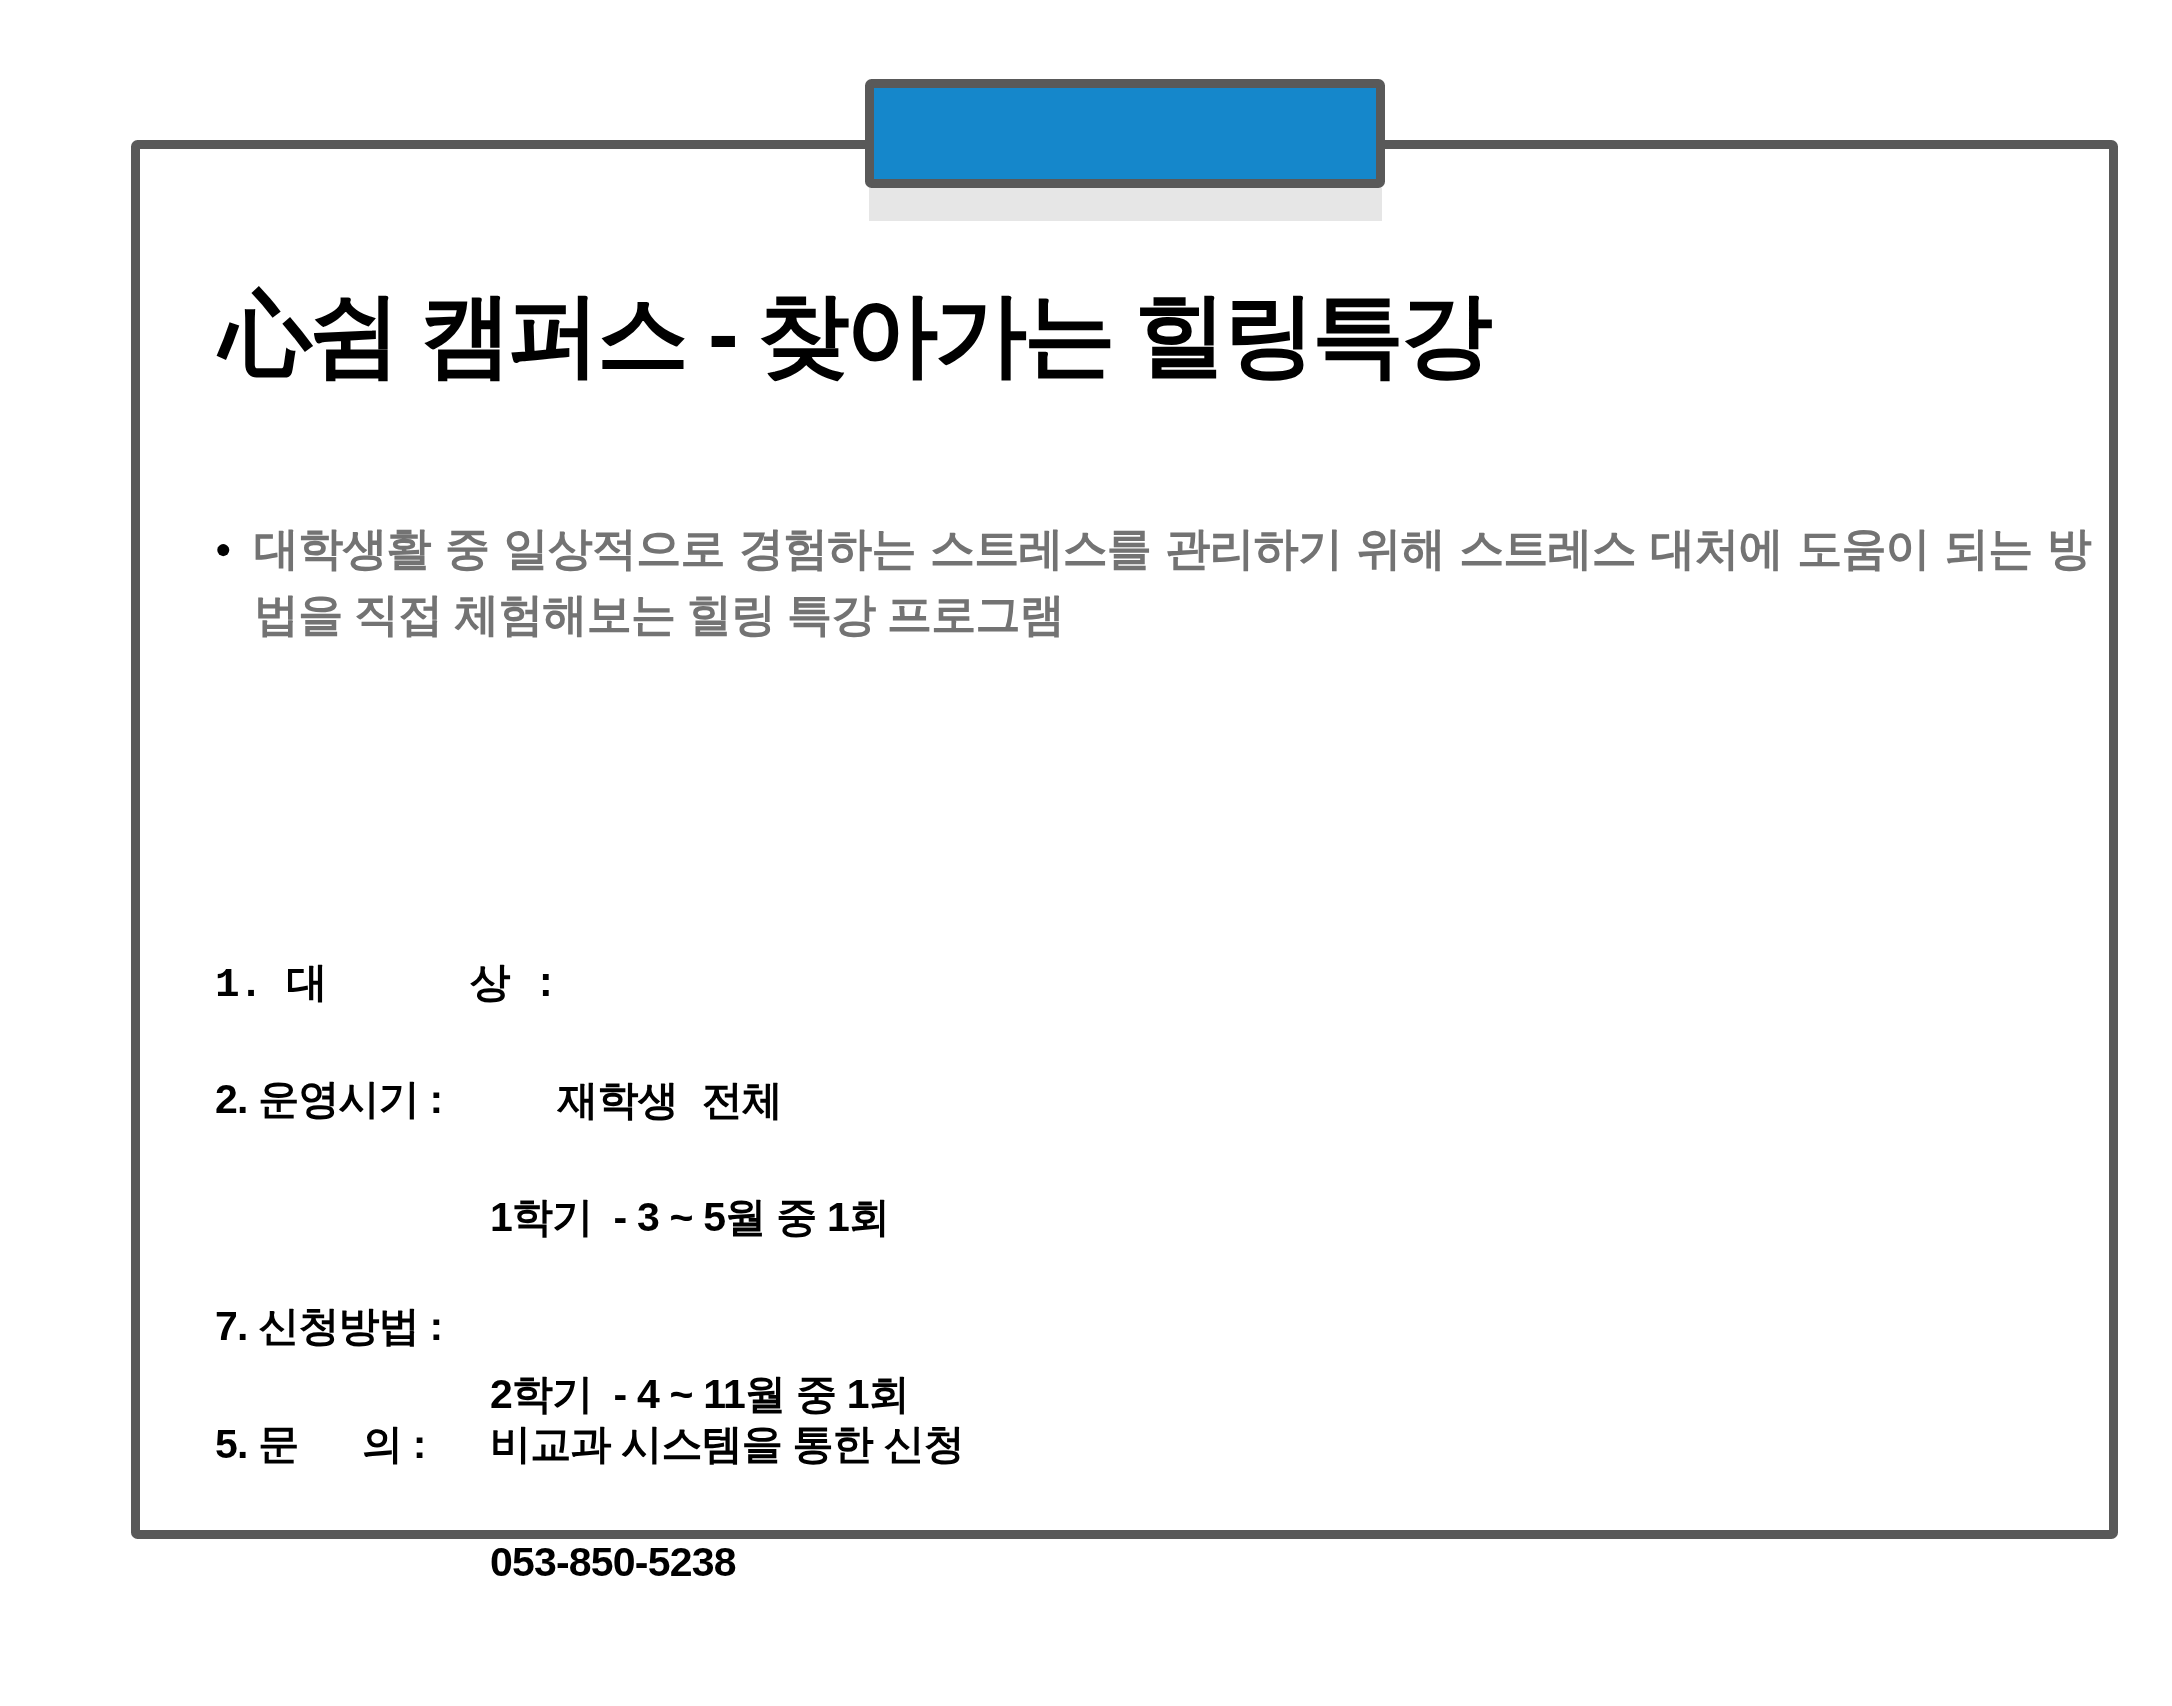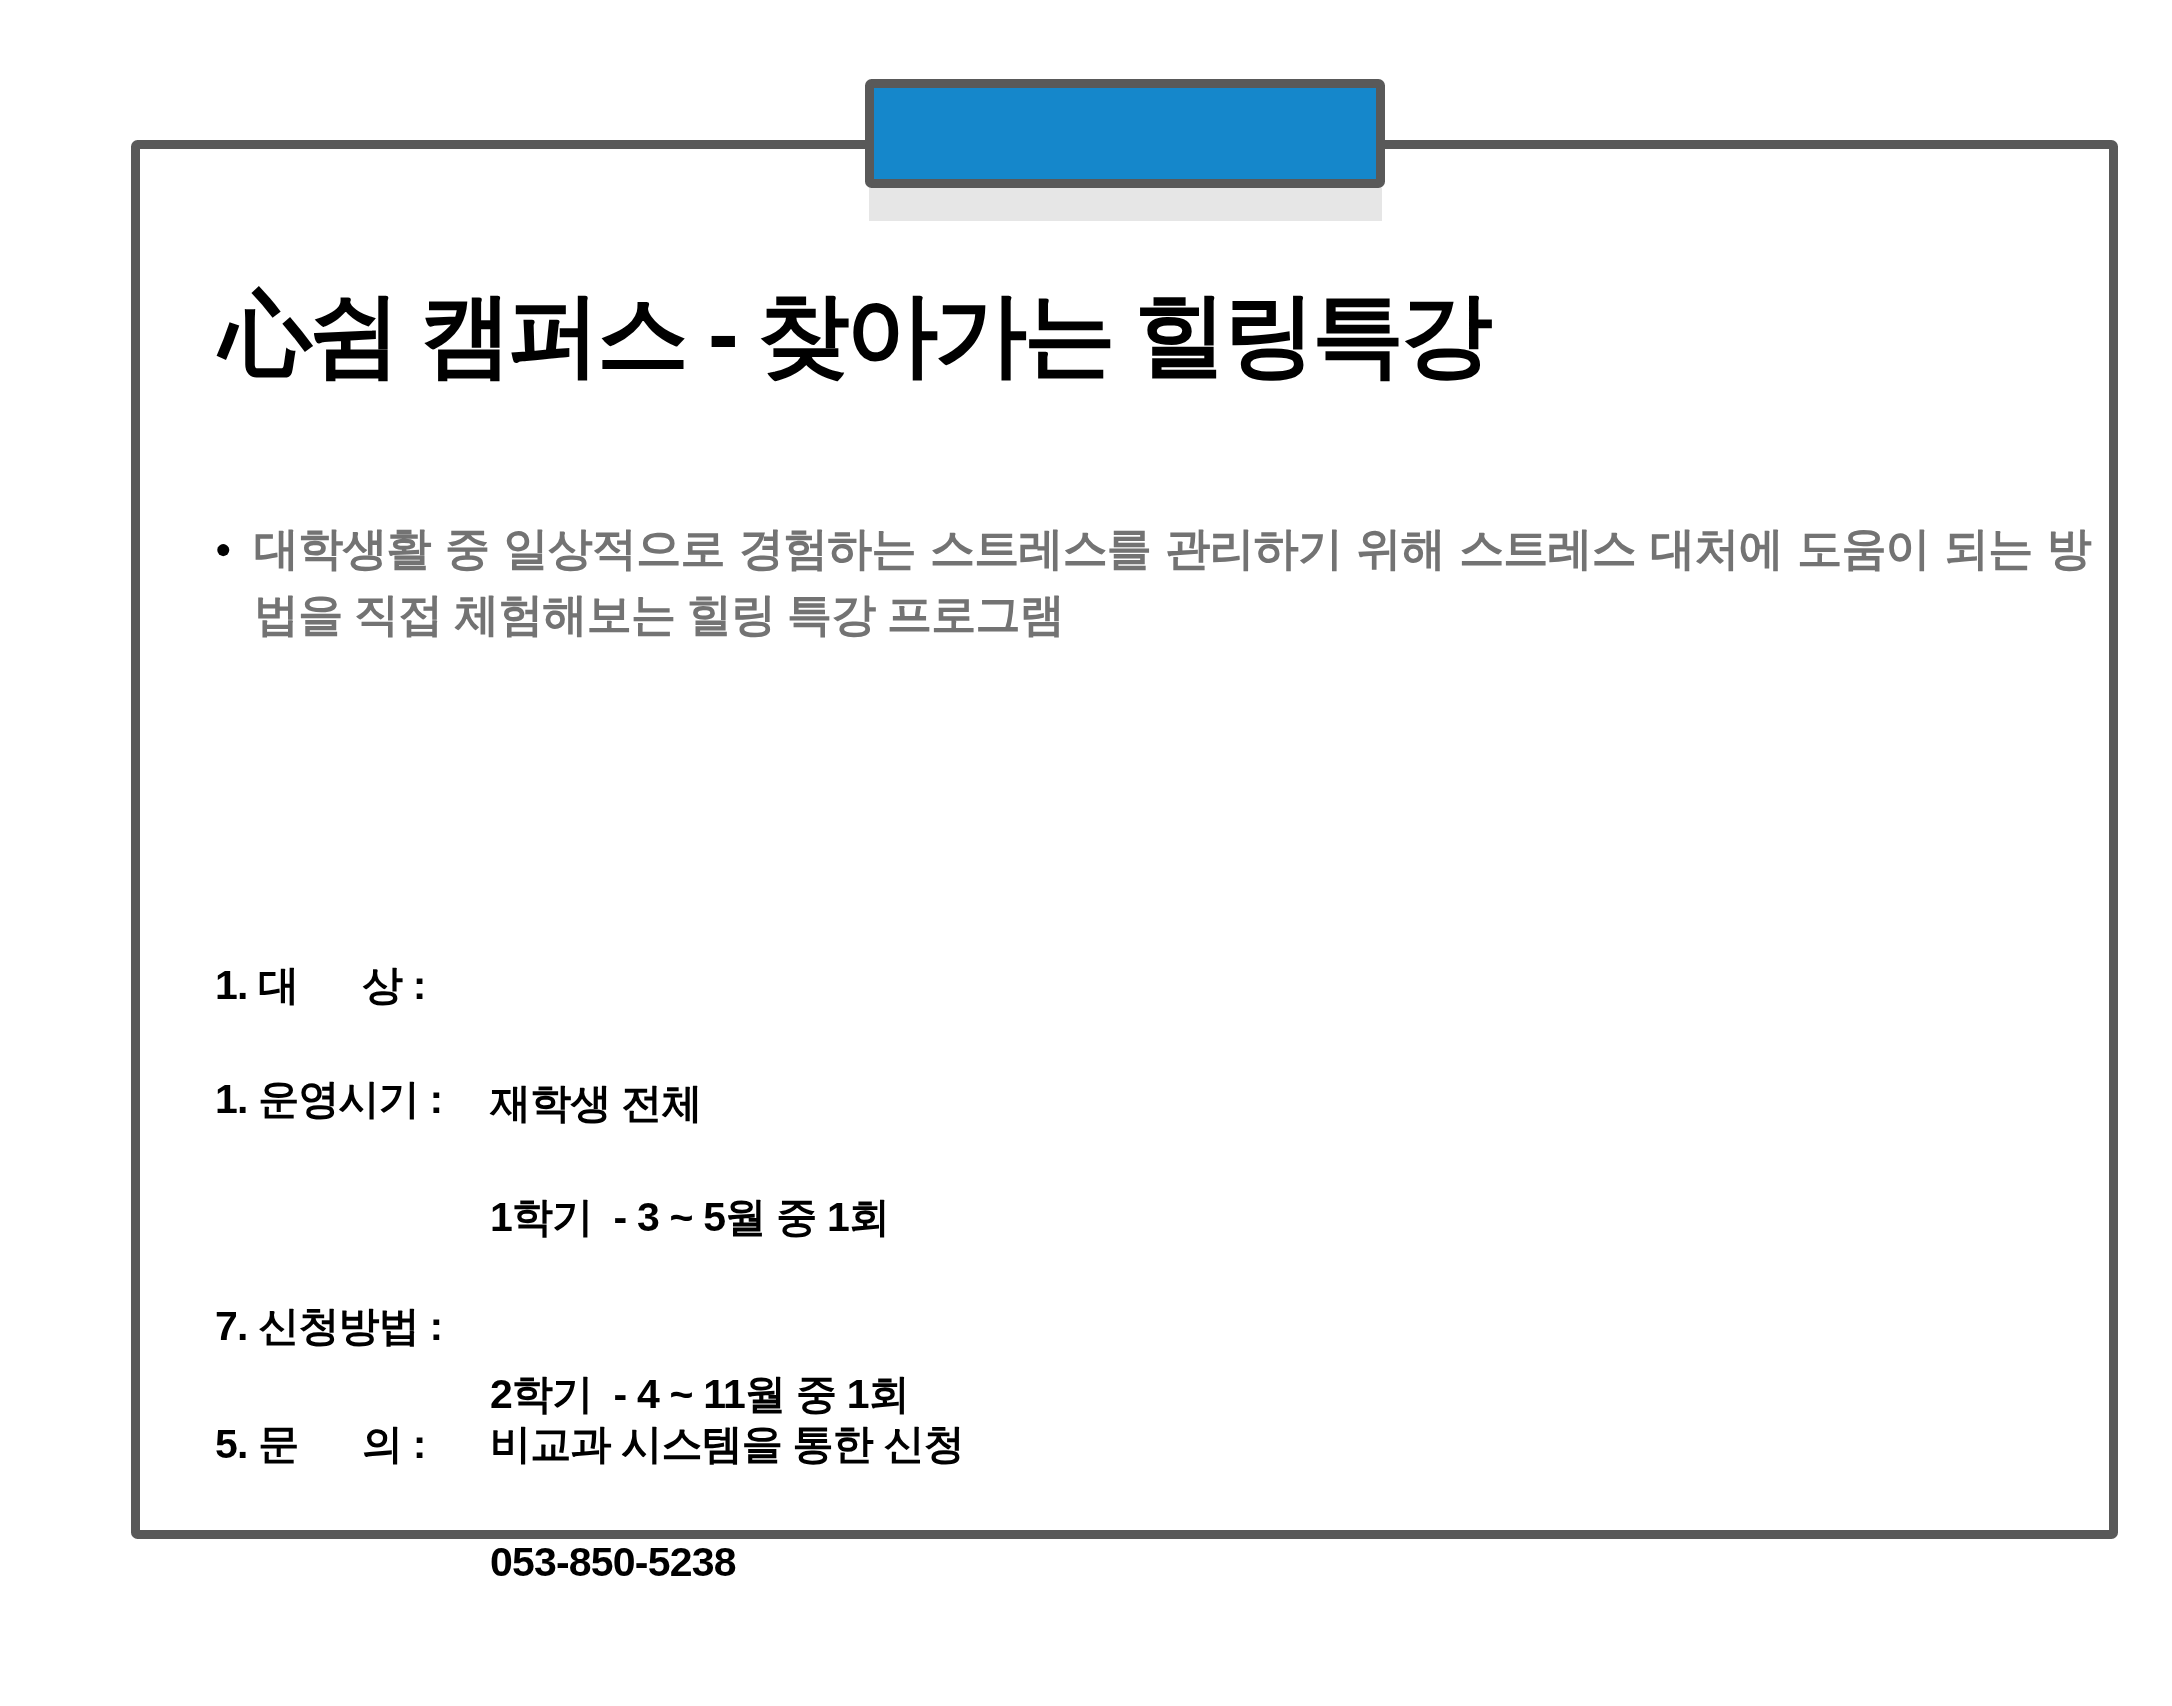--- a/index.html
+++ b/index.html
@@ -104,21 +104,21 @@
     z-index: 4;
     white-space: pre;
   }
   .detail-item .label {
     flex: 0 0 275px;
     white-space: pre;
   }
   .detail-item .lines {
     white-space: pre;
   }
-  .item-1 { top: 956px; }
+  .item-1 { top: 956px; font-family: Liberation Mono, monospace; }
   .item-2 { top: 1070px; }
   .item-3 { top: 1297px; }
   .item-4 { top: 1415px; }
 </style>
 </head>
 <body>
 
 <div class="page">
 
   <div class="card"></div>
@@ -134,21 +134,21 @@
   </div>
 
   <div class="detail-item item-1">
     <div class="label">1. 대      상 :</div>
     <div class="lines">
       <div>재학생 전체</div>
     </div>
   </div>
 
   <div class="detail-item item-2">
-    <div class="label">1. 운영시기 :</div>
+    <div class="label">2. 운영시기 :</div>
     <div class="lines">
       <div>1학기  - 3 ~ 5월 중 1회</div>
       <div>2학기  - 4 ~ 11월 중 1회</div>
     </div>
   </div>
 
   <div class="detail-item item-3">
     <div class="label">7. 신청방법 :</div>
     <div class="lines">
       <div>비교과 시스템을 통한 신청</div>

